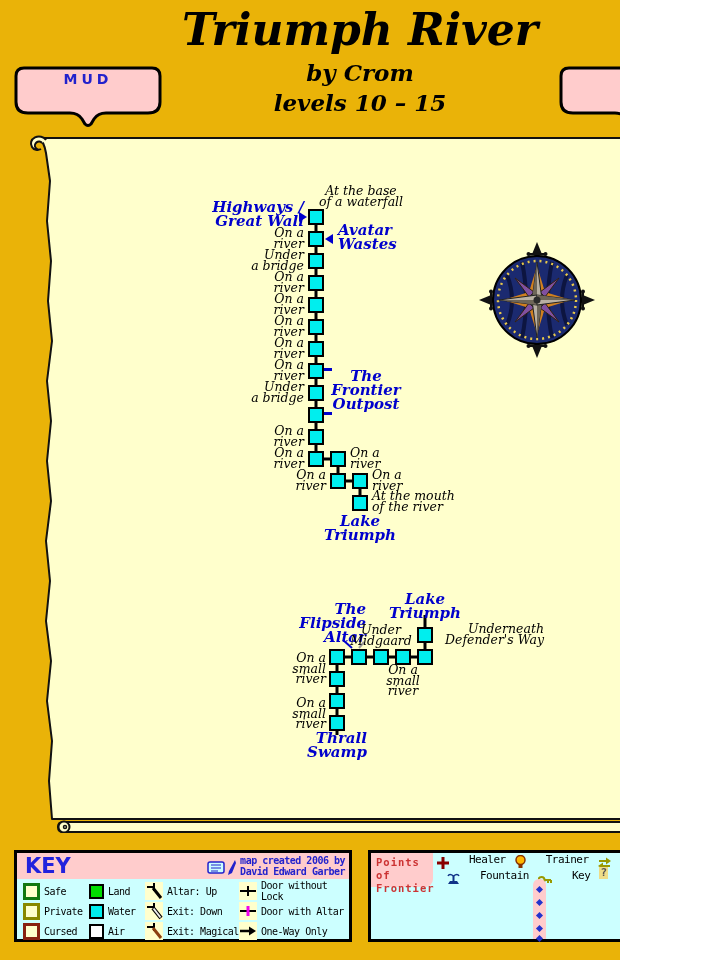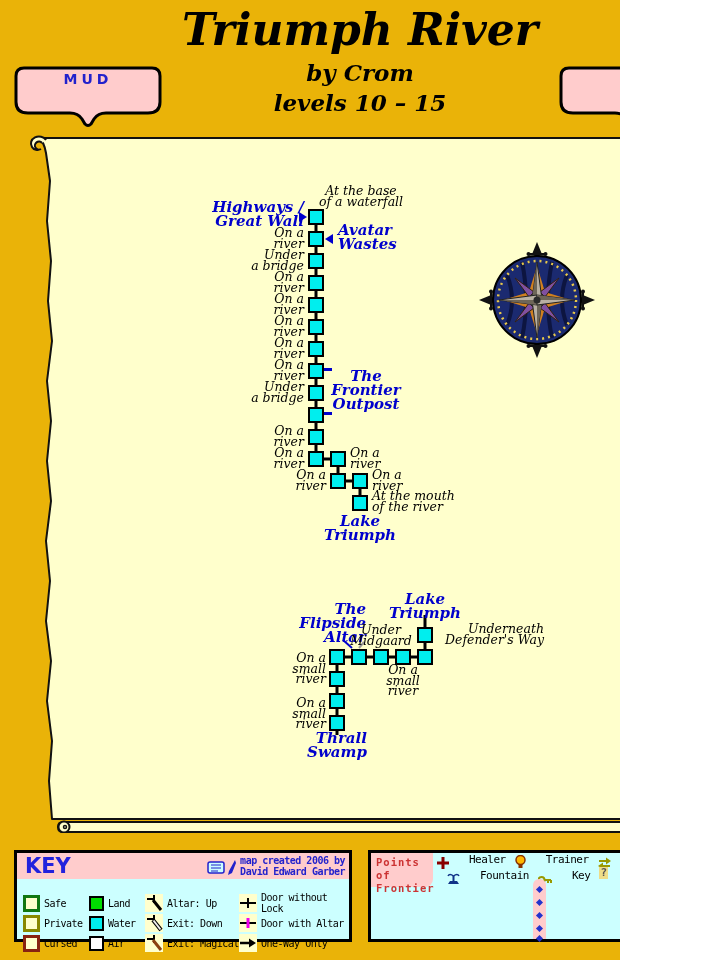--- a/index.html
+++ b/index.html
@@ -39,21 +39,21 @@
 
   #key-head{position:relative;height:26px;background:#FFCCCC;display:flex;align-items:center;}
   #key-title{font:bold 21px/22px "DejaVu Sans",sans-serif;color:#2222DD;padding:0 10px 0 8px;}
   #key-chip{background:#CCFFFF;border-radius:10px;height:22px;display:flex;align-items:center;
             padding:0 8px;gap:5px;}
   #key-chip .circ{width:13px;height:13px;border:2.5px solid #000;border-radius:50%;background:#FFFFCC;}
   #key-chip .ctxt{font:11px/12px "DejaVu Sans Mono",monospace;letter-spacing:-0.5px;color:#000;}
   #key-credit{margin-left:auto;display:flex;align-items:flex-end;gap:3px;padding-right:4px;}
   #key-credit .ctext{font:bold 10px/11px "DejaVu Sans Mono",monospace;letter-spacing:-0.5px;
                      color:#2222CC;text-align:left;}
-  #key-grid{display:grid;grid-template-columns:66px 56px 94px auto;padding:2px 0 8px 6px;margin-top:12px;}
+  #key-grid{display:grid;grid-template-columns:66px 56px 94px auto;padding:2px 0 8px 6px;}
   .key-cell{display:flex;align-items:center;gap:4px;height:20px;}
   .key-cell .klabel{font:10px/11px "DejaVu Sans Mono",monospace;letter-spacing:-0.5px;color:#000;}
   .swatch{width:11px;height:11px;}
   .icon-cell{width:18px;height:18px;background:#FFFFCC;flex:none;}
 
   #poi-title{position:absolute;left:0;top:0;width:62px;height:34px;background:#FFCCCC;
              border-radius:0 0 8px 0;color:#CC3333;
              font:bold 10.5px/13px "DejaVu Sans Mono",monospace;letter-spacing:1px;
              padding:3px 0 0 5px;box-sizing:border-box;}
   .poi-row{position:absolute;left:66px;display:flex;align-items:center;gap:9px;height:16px;}

